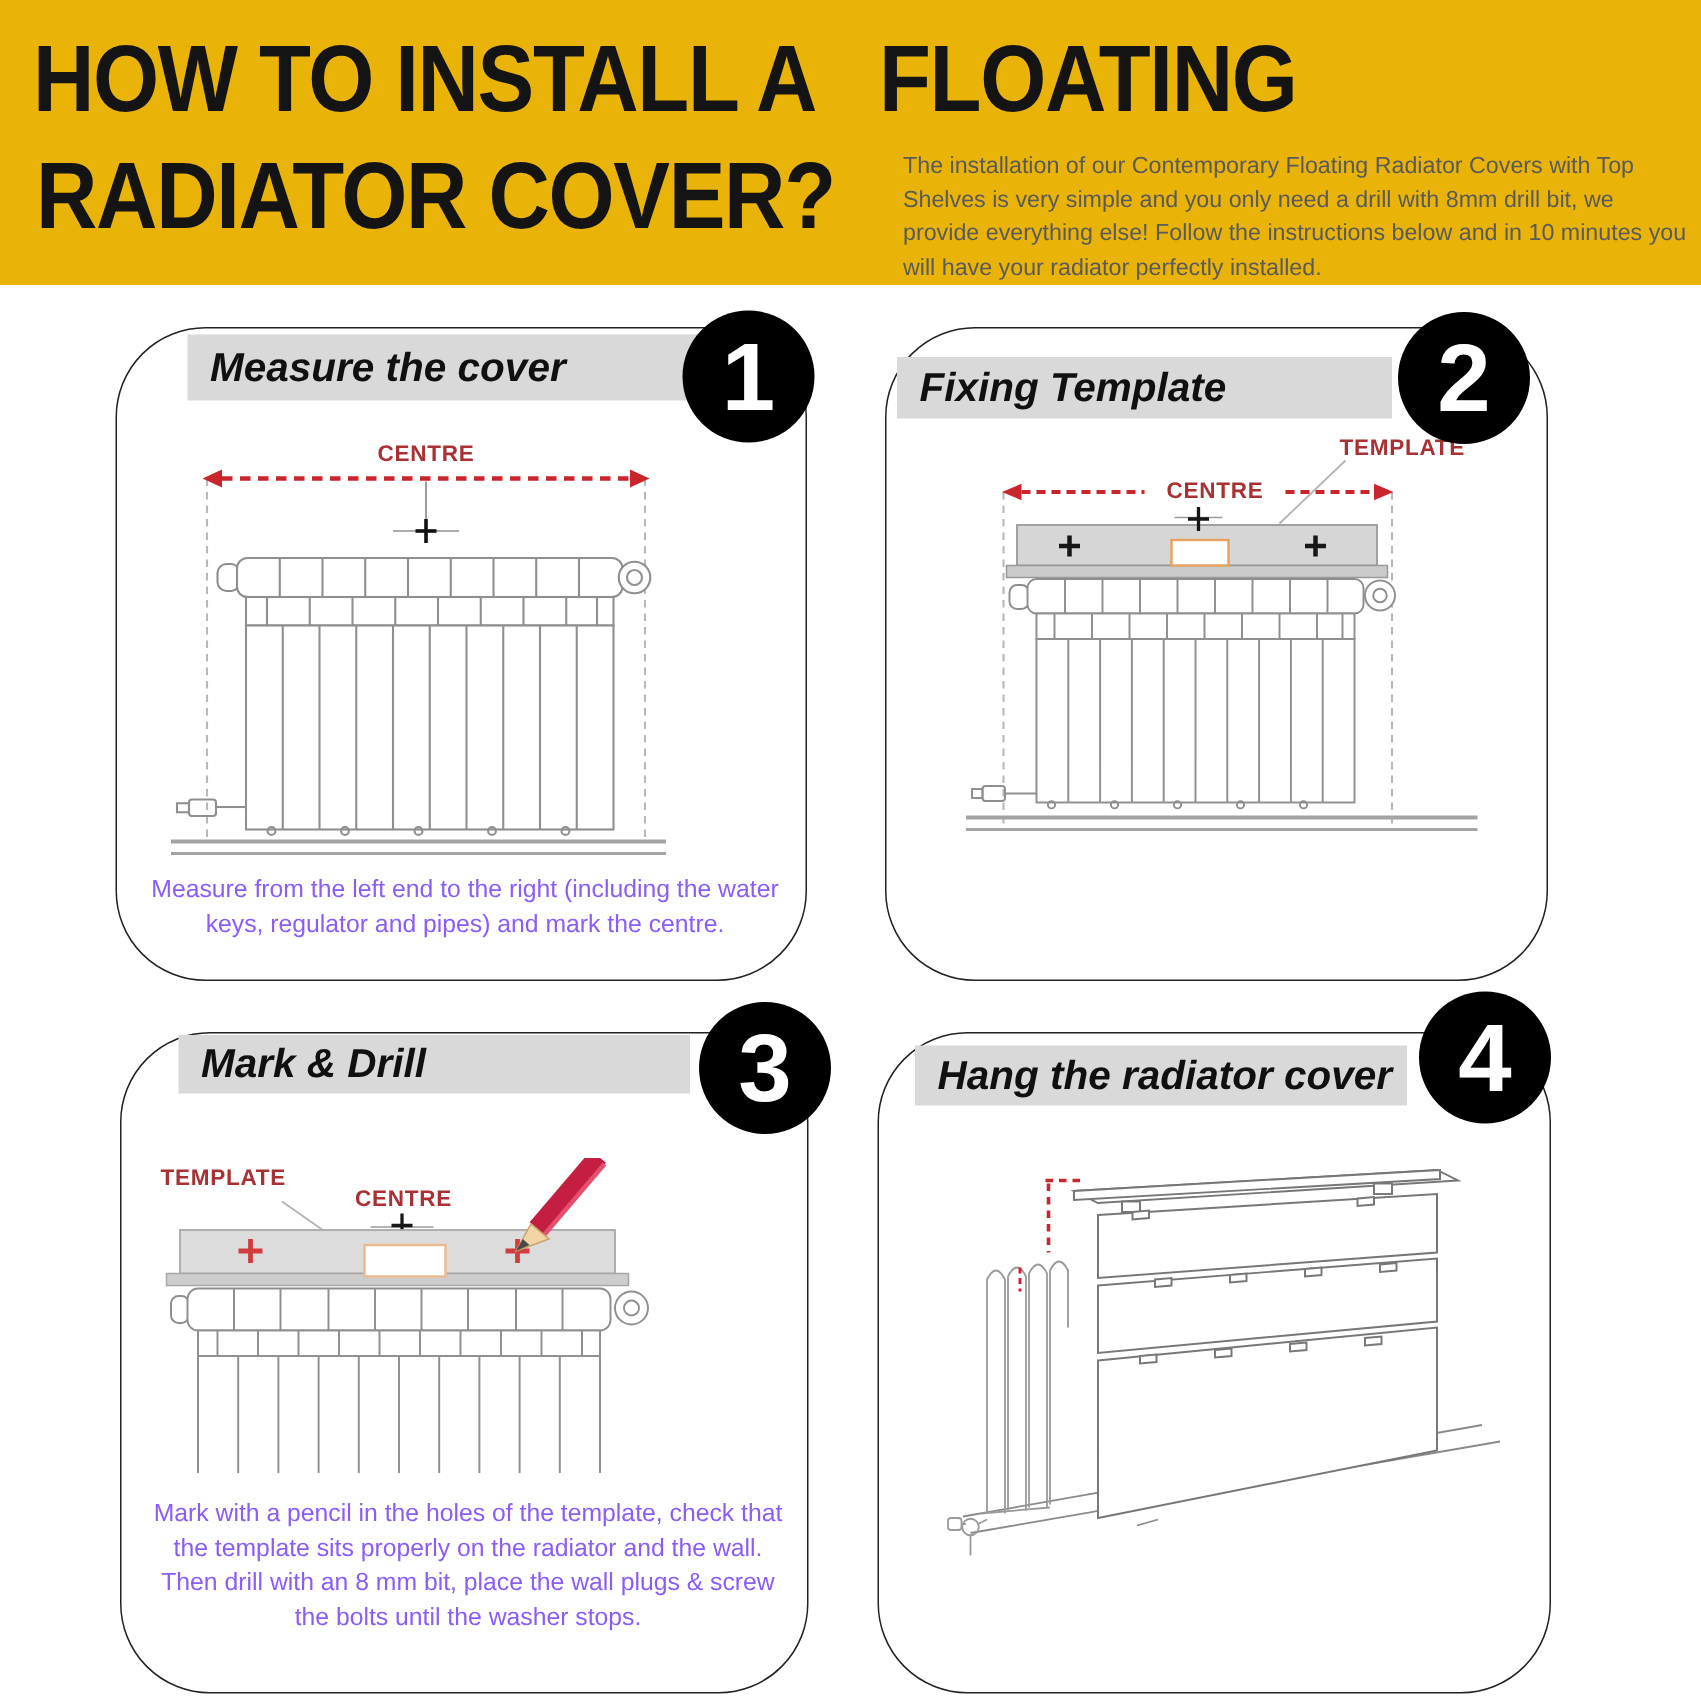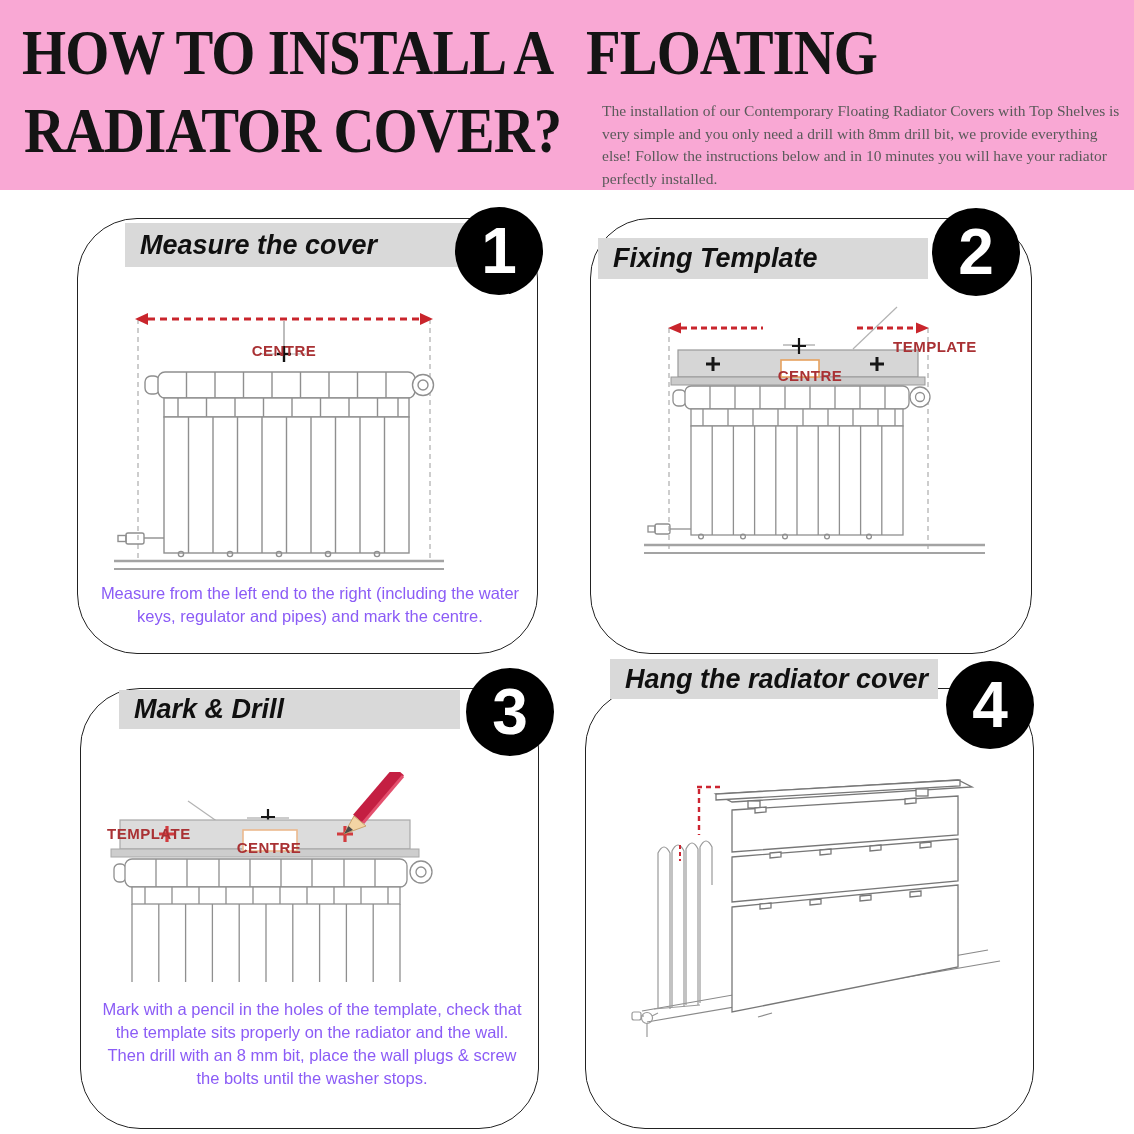--- a/index.html
+++ b/index.html
@@ -1,35 +1,35 @@
 <!DOCTYPE html>
 <html><head>
 <meta charset="utf-8">
 <style>
   html,body{margin:0;padding:0;background:#fff;}
   .page{position:relative;width:1134px;height:1134px;background:#ffffff;overflow:hidden;
         font-family:"Liberation Sans", sans-serif;}
   
-  .band{position:absolute;left:0;top:0;width:1134px;height:190px;background:#f9a8d4;font-family:Liberation Serif, serif;}
+  .band{position:absolute;left:0;top:0;width:1134px;height:190px;background:#eab308;}
   .big-title{position:absolute;color:#141414;font-weight:700;font-size:63px;line-height:1;
              letter-spacing:-1px;transform:scaleX(0.9);transform-origin:left top;white-space:nowrap;}
   .bt1{left:22px;top:22px;}
   .bt2{left:24px;top:100px;}
   .btr{left:586px;top:22px;}
   .intro{position:absolute;left:590px;top:88px;width:524px;margin:12px;color:#5a5a5a;
          font-size:15.5px;line-height:22.5px;}
   
   .box{position:absolute;background:#fff;border:1.7px solid #222;border-radius:60px;}
   .banner{position:absolute;background:#d9d9d9;color:#101010;font-weight:700;font-style:italic;
           font-size:27px;display:flex;align-items:center;padding-left:15px;box-sizing:border-box;z-index:3;}
   .numcircle{position:absolute;width:88px;height:88px;border-radius:50%;background:#000;color:#fff;
              font-size:64px;font-weight:700;display:flex;align-items:center;justify-content:center;z-index:4;}
   .caption{position:absolute;text-align:center;color:#8b5cf6;font-size:16.5px;line-height:23px;z-index:2;}
   .lbl{position:absolute;color:#a93134;font-weight:700;font-size:15px;letter-spacing:0.5px;
-       text-align:center;z-index:3;white-space:nowrap;margin-top:48px;}
+       text-align:center;z-index:3;white-space:nowrap;}
   .diag{position:absolute;z-index:1;}
 </style>
 </head>
 <body>
 
 <div class="page">
 
   <header class="band">
     <div class="big-title bt1">HOW TO INSTALL A</div>
     <div class="big-title bt2">RADIATOR COVER?</div>
@@ -162,21 +162,21 @@
       <circle cx="326" cy="100" r="11" fill="#ffffff"></circle>
       <circle cx="326" cy="100" r="5"></circle>
       <rect x="37" y="115" width="268" height="17" fill="#ffffff"></rect>
       <path d="M50 115V132 M77 115V132 M104 115V132 M131 115V132 M158 115V132 M185 115V132 M212 115V132 M239 115V132 M266 115V132 M293 115V132"></path>
       <path d="M37 132V210 M63.8 132V210 M90.6 132V210 M117.4 132V210 M144.2 132V210 M171 132V210 M197.8 132V210 M224.6 132V210 M251.4 132V210 M278.2 132V210 M305 132V210"></path>
     </g>
   </svg>
   <div class="caption" style="left:96px;top:998px;width:432px;">Mark with a pencil in the holes of the template, check that the template sits properly on the radiator and the wall. Then drill with an 8 mm bit, place the wall plugs &amp; screw the bolts until the washer stops.</div>
 
   <section class="box" style="left:585px;top:688px;width:447px;height:439px;"></section>
-  <div class="banner" style="left:610px;top:659px;width:328px;height:40px;">
+  <div class="banner" style="left:610px;top:697px;width:328px;height:40px;">
     <span>Hang the radiator cover</span>
   </div>
   <div class="numcircle" style="left:946px;top:661px;">4</div>
 
   <svg class="diag" style="left:620px;top:765px;" width="400" height="292" viewBox="0 0 400 292">
     <g stroke="#8a8a8a" stroke-width="1.2">
       <line x1="22" y1="246" x2="368" y2="185"></line>
       <line x1="27" y1="257" x2="380" y2="196"></line>
       <line x1="138" y1="252" x2="152" y2="248"></line>
     </g>

